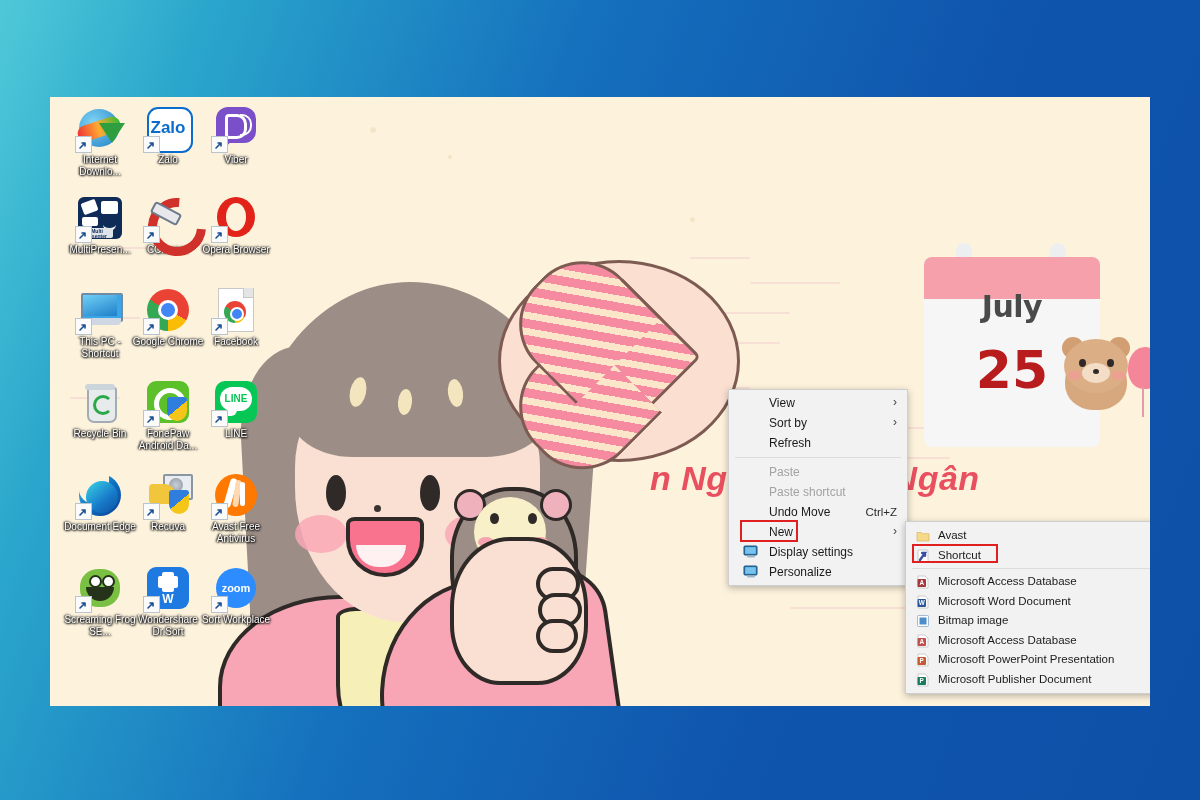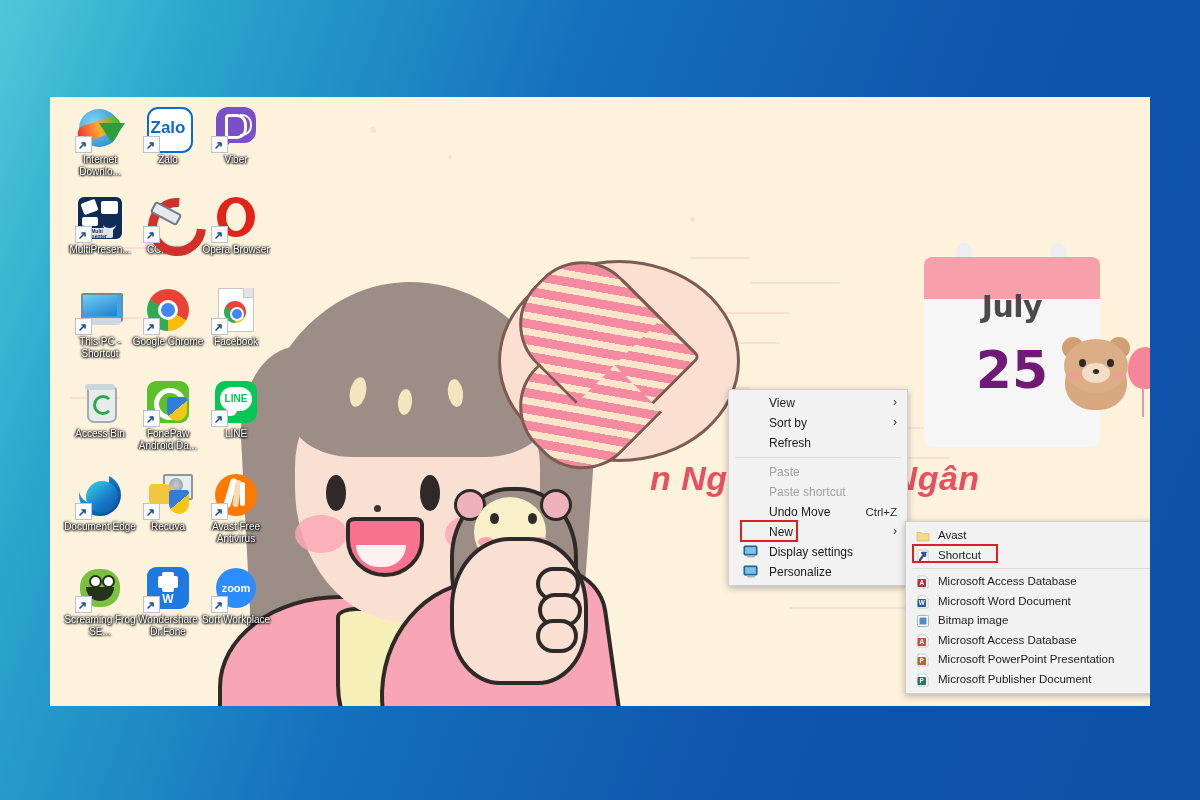--- a/index.html
+++ b/index.html
@@ -156,21 +156,21 @@
   #cal-shadow { left:874px; top:160px; width:176px; height:190px; background:#f6f6f6; border-radius:8px; }
   #cal-top { left:874px; top:160px; width:176px; height:42px; background:#f6a0ac; border-radius:8px 8px 0 0; }
   .cal-ring { position:absolute; width:16px; height:40px; background:#eceef0; border-radius:8px; top:146px; }
   #cal-month {
     position:absolute; left:874px; top:192px; width:176px;
     text-align:center; font-size:30px; font-weight:bold; color:#4a4a4a;
     font-family:"DejaVu Sans", sans-serif; letter-spacing:-0.5px;
   }
   #cal-day {
     position:absolute; left:874px; top:243px; width:176px;
-    text-align:center; font-size:52px; font-weight:bold; color:#701a75;
+    text-align:center; font-size:52px; font-weight:bold; color:#b91c1c;
     font-family:"DejaVu Sans", sans-serif;
   }
   
   #bear-body { left:1015px; top:255px; width:62px; height:58px; background:#d7a77e; border-radius:50% 50% 45% 45%; }
   #bear-head { left:1014px; top:242px; width:64px; height:54px; background:#dcae86; border-radius:50%; }
   .bear-ear { position:absolute; width:22px; height:22px; background:#d29f73; border-radius:50%; }
   #bear-muz { left:1032px; top:266px; width:28px; height:20px; background:#f3ddc6; border-radius:50%; }
   .bear-eye { position:absolute; width:7px; height:8px; background:#2f2a28; border-radius:50%; }
   .bear-cheek { position:absolute; width:13px; height:9px; background:#ef9e93; border-radius:50%; opacity:.85;}
   #balloon { left:1078px; top:250px; width:34px; height:42px; background:#f58699; border-radius:50% 50% 45% 45%; }
@@ -464,21 +464,21 @@
             </span>
           </div>
           <div class="icon-label">Facebook</div>
         </div>
         <div class="icon-cell" style="left: 12px; top: 282px;">
           <div class="icon-art">
             <div style="position:absolute;left:10px;top:8px;width:26px;height:32px;background:#e7ebee;border:2px solid #9aa7b2;border-radius:3px 3px 7px 7px;opacity:.92;"></div>
       <div style="position:absolute;left:8px;top:5px;width:30px;height:6px;background:#cdd5dc;border-radius:3px;"></div>
       <div style="position:absolute;left:16px;top:16px;width:14px;height:14px;border:3px solid #2aa84a;border-radius:50%;border-right-color:transparent;"></div>
           </div>
-          <div class="icon-label">Access Bin</div>
+          <div class="icon-label">Recycle Bin</div>
         </div>
         <div class="icon-cell" style="left: 80px; top: 282px;">
           <div class="icon-art">
             <div style="position:absolute;left:2px;top:2px;width:42px;height:42px;background:#5cc02b;border-radius:9px;"></div>
       <div style="position:absolute;left:9px;top:9px;width:22px;height:22px;border:5px solid #fff;border-radius:50%;"></div>
       <div style="position:absolute;left:22px;top:18px;width:20px;height:24px;background:linear-gradient(140deg,#2f7ddd 50%,#f5c518 50%);border-radius:3px 3px 10px 10px;"></div>
             <span class="shortcut-badge">
   <svg width="11" height="11" viewBox="0 0 11 11">
                 <path d="M2 9 L7 4 M7 4 H4 M7 4 V7" stroke="#1d4f91" stroke-width="1.6" fill="none" stroke-linecap="round"></path>
               </svg>
@@ -560,21 +560,21 @@
             <div style="position:absolute;left:2px;top:2px;width:42px;height:42px;background:#1e7ae0;border-radius:9px;"></div>
       <div style="position:absolute;left:17px;top:7px;width:12px;height:20px;background:#fff;border-radius:2px;"></div>
       <div style="position:absolute;left:13px;top:11px;width:20px;height:12px;background:#fff;border-radius:2px;"></div>
       <div style="position:absolute;left:10px;top:28px;width:26px;height:12px;color:#fff;font:bold 12px 'Liberation Sans',sans-serif;text-align:center;line-height:12px;">W</div>
             <span class="shortcut-badge">
   <svg width="11" height="11" viewBox="0 0 11 11">
                 <path d="M2 9 L7 4 M7 4 H4 M7 4 V7" stroke="#1d4f91" stroke-width="1.6" fill="none" stroke-linecap="round"></path>
               </svg>
             </span>
           </div>
-          <div class="icon-label">Wondershare Dr.Fone</div>
+          <div class="icon-label">Wondershare Dr.Sort</div>
         </div>
         <div class="icon-cell" style="left: 148px; top: 468px;">
           <div class="icon-art">
             <div style="position:absolute;left:3px;top:3px;width:40px;height:40px;border-radius:50%;background:#2d8cff;"></div>
       <div style="position:absolute;left:3px;top:3px;width:40px;height:40px;color:#fff;font:bold 11px 'Liberation Sans',sans-serif;text-align:center;line-height:40px;">zoom</div>
             <span class="shortcut-badge">
   <svg width="11" height="11" viewBox="0 0 11 11">
                 <path d="M2 9 L7 4 M7 4 H4 M7 4 V7" stroke="#1d4f91" stroke-width="1.6" fill="none" stroke-linecap="round"></path>
               </svg>
             </span>

